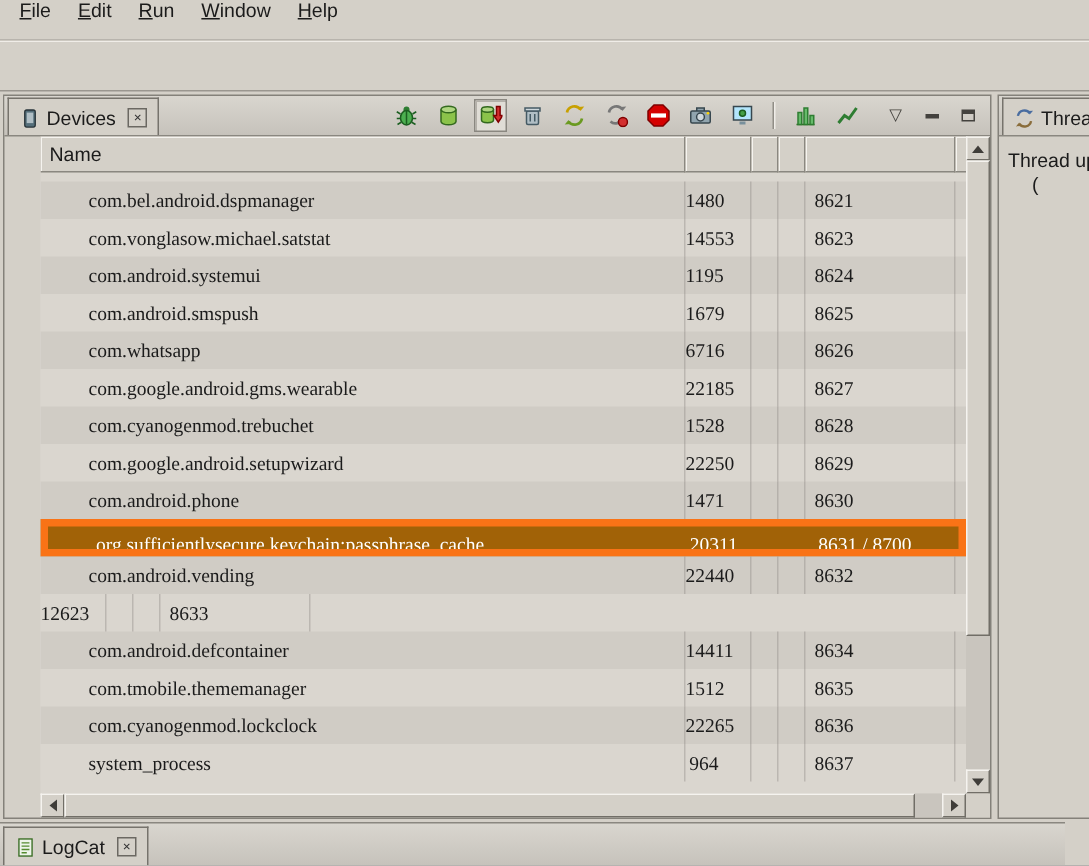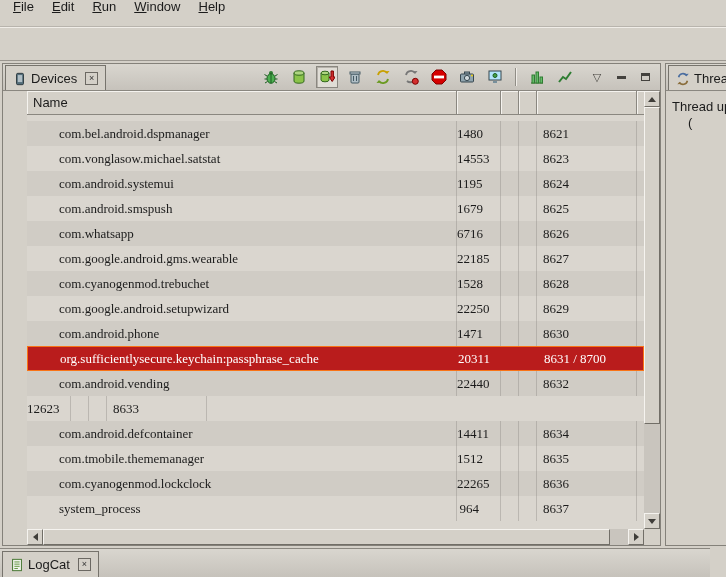--- a/index.html
+++ b/index.html
@@ -57,21 +57,21 @@
   .trow{display:flex; height:25px; line-height:25px; box-sizing:border-box; cursor:default;font-family:Liberation Serif, serif;}
   .trow.even{background:#d0ccc5;}
   .trow.odd{background:#dad6cf;}
   .trow .cell{box-sizing:border-box; overflow:hidden; white-space:nowrap;
     border-right:1px solid rgba(138,135,128,.38);}
   .cell.name{width:430px; padding-left:32px;}
   .cell.pid{width:44px; text-align:right; padding-right:21px;}
   .cell.c3{width:18px;} .cell.c4{width:18px;}
   .cell.port{width:100px; padding-left:6px;}
   .cell.fill{flex:1; border-right:none;}
-  .trow.sel{background:#b91c1c; color:#fff; border:1px solid #f97316; line-height:23px;justify-content:space-between;}
+  .trow.sel{background:#a16207; color:#fff; border:5px solid #f97316; line-height:23px;justify-content:space-between;}
   .trow.sel .cell{border-right-color:transparent;}
   
   .vscroll{position:absolute; top:0; right:0; bottom:16px; width:16px; background:#c9c5be;}
   .hscroll{position:absolute; left:0; right:16px; bottom:0; height:16px; background:#c9c5be;}
   .sb-btn{position:absolute; width:16px; height:16px; background:#d4d0c8; box-sizing:border-box;
     border:1px solid; border-color:#f5f3ef #716e67 #716e67 #f5f3ef;
     display:flex; align-items:center; justify-content:center;}
   .sb-btn.up{top:0; left:0;} .sb-btn.down{bottom:0; left:0;}
   .sb-btn.lft{left:0; top:0;} .sb-btn.rgt{right:0; top:0;}
   .vtrack{position:absolute; top:16px; bottom:16px; left:0; right:0;}

